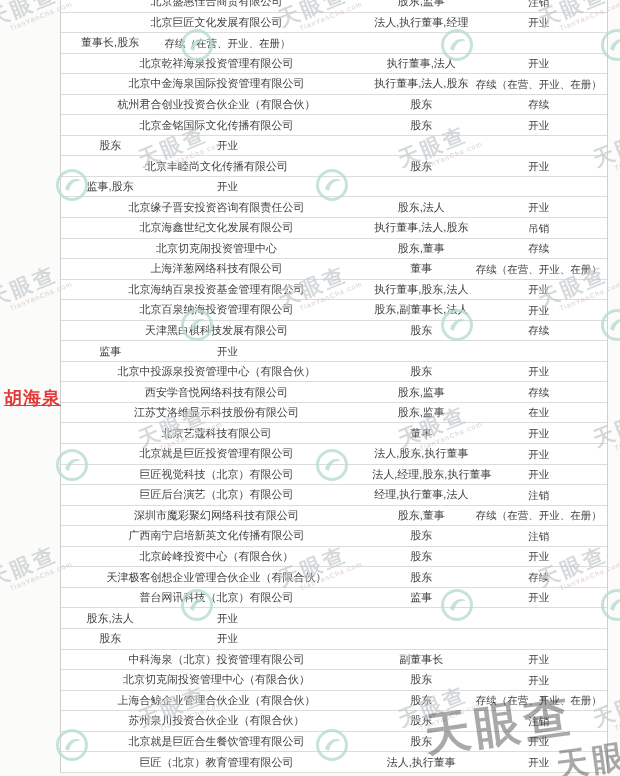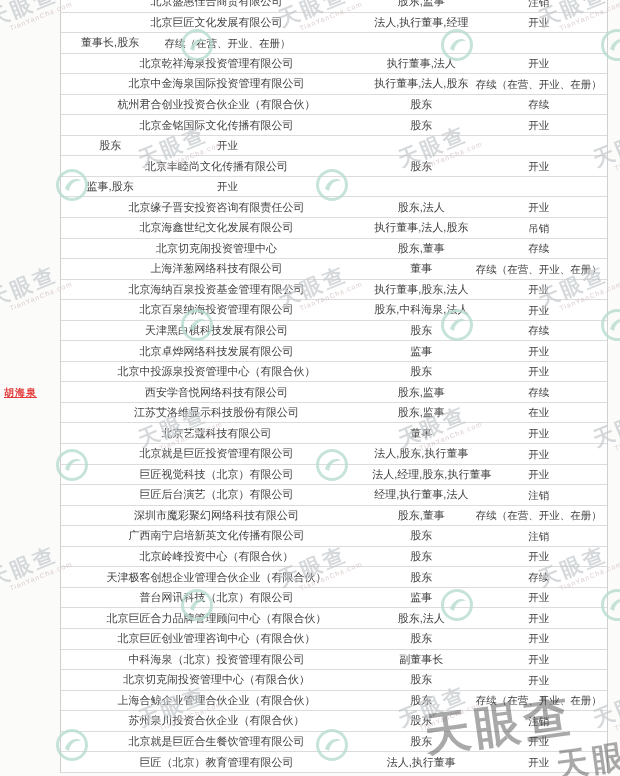--- a/index.html
+++ b/index.html
@@ -33,21 +33,21 @@
   .cell{
     font-size:11px;color:#3f3f3f;text-align:center;white-space:nowrap;
     overflow:visible;line-height:1;
   }
   .c-company{width:57%;}
   .c-role{width:18%;}
   .c-status{width:25%;font-size:10.5px;}
   
   .person{
     position:absolute;left:4px;top:386px;z-index:5;
-    color:#e23a3a;font-weight:bold;font-size:10px;letter-spacing:1px;text-decoration:underline;
+    color:#e23a3a;font-weight:bold;font-size:18px;letter-spacing:1px;text-decoration:underline;
   }
   
   .stamp{
     position:absolute;z-index:6;color:rgba(75,75,75,.48);font-weight:bold;
     transform:rotate(-8deg);letter-spacing:4px;line-height:1;white-space:nowrap;
   }
   .stamp-big{left:424px;top:702px;font-size:46px;}
   .stamp-small{left:556px;top:742px;font-size:32px;}
 </style>
 </head>
@@ -204,30 +204,29 @@
         <span class="cell c-role">董事</span>
         <span class="cell c-status">存续（在营、开业、在册）</span>
       </div>
       <div class="row">
         <span class="cell c-company">北京海纳百泉投资基金管理有限公司</span>
         <span class="cell c-role">执行董事,股东,法人</span>
         <span class="cell c-status">开业</span>
       </div>
       <div class="row">
         <span class="cell c-company">北京百泉纳海投资管理有限公司</span>
-        <span class="cell c-role">股东,中科海泉,法人</span>
+        <span class="cell c-role">股东,副董事长,法人</span>
         <span class="cell c-status">开业</span>
       </div>
       <div class="row">
         <span class="cell c-company">天津黑白棋科技发展有限公司</span>
         <span class="cell c-role">股东</span>
         <span class="cell c-status">存续</span>
       </div>
       <div class="row">
-        <span class="cell c-company">北京卓烨网络科技发展有限公司</span>
         <span class="cell c-role">监事</span>
         <span class="cell c-status">开业</span>
       </div>
       <div class="row">
         <span class="cell c-company">北京中投源泉投资管理中心（有限合伙）</span>
         <span class="cell c-role">股东</span>
         <span class="cell c-status">开业</span>
       </div>
       <div class="row">
         <span class="cell c-company">西安学音悦网络科技有限公司</span>
@@ -278,26 +277,24 @@
         <span class="cell c-company">天津极客创想企业管理合伙企业（有限合伙）</span>
         <span class="cell c-role">股东</span>
         <span class="cell c-status">存续</span>
       </div>
       <div class="row">
         <span class="cell c-company">普台网讯科技（北京）有限公司</span>
         <span class="cell c-role">监事</span>
         <span class="cell c-status">开业</span>
       </div>
       <div class="row">
-        <span class="cell c-company">北京巨匠合力品牌管理顾问中心（有限合伙）</span>
         <span class="cell c-role">股东,法人</span>
         <span class="cell c-status">开业</span>
       </div>
       <div class="row">
-        <span class="cell c-company">北京巨匠创业管理咨询中心（有限合伙）</span>
         <span class="cell c-role">股东</span>
         <span class="cell c-status">开业</span>
       </div>
       <div class="row">
         <span class="cell c-company">中科海泉（北京）投资管理有限公司</span>
         <span class="cell c-role">副董事长</span>
         <span class="cell c-status">开业</span>
       </div>
       <div class="row">
         <span class="cell c-company">北京切克闹投资管理中心（有限合伙）</span>

